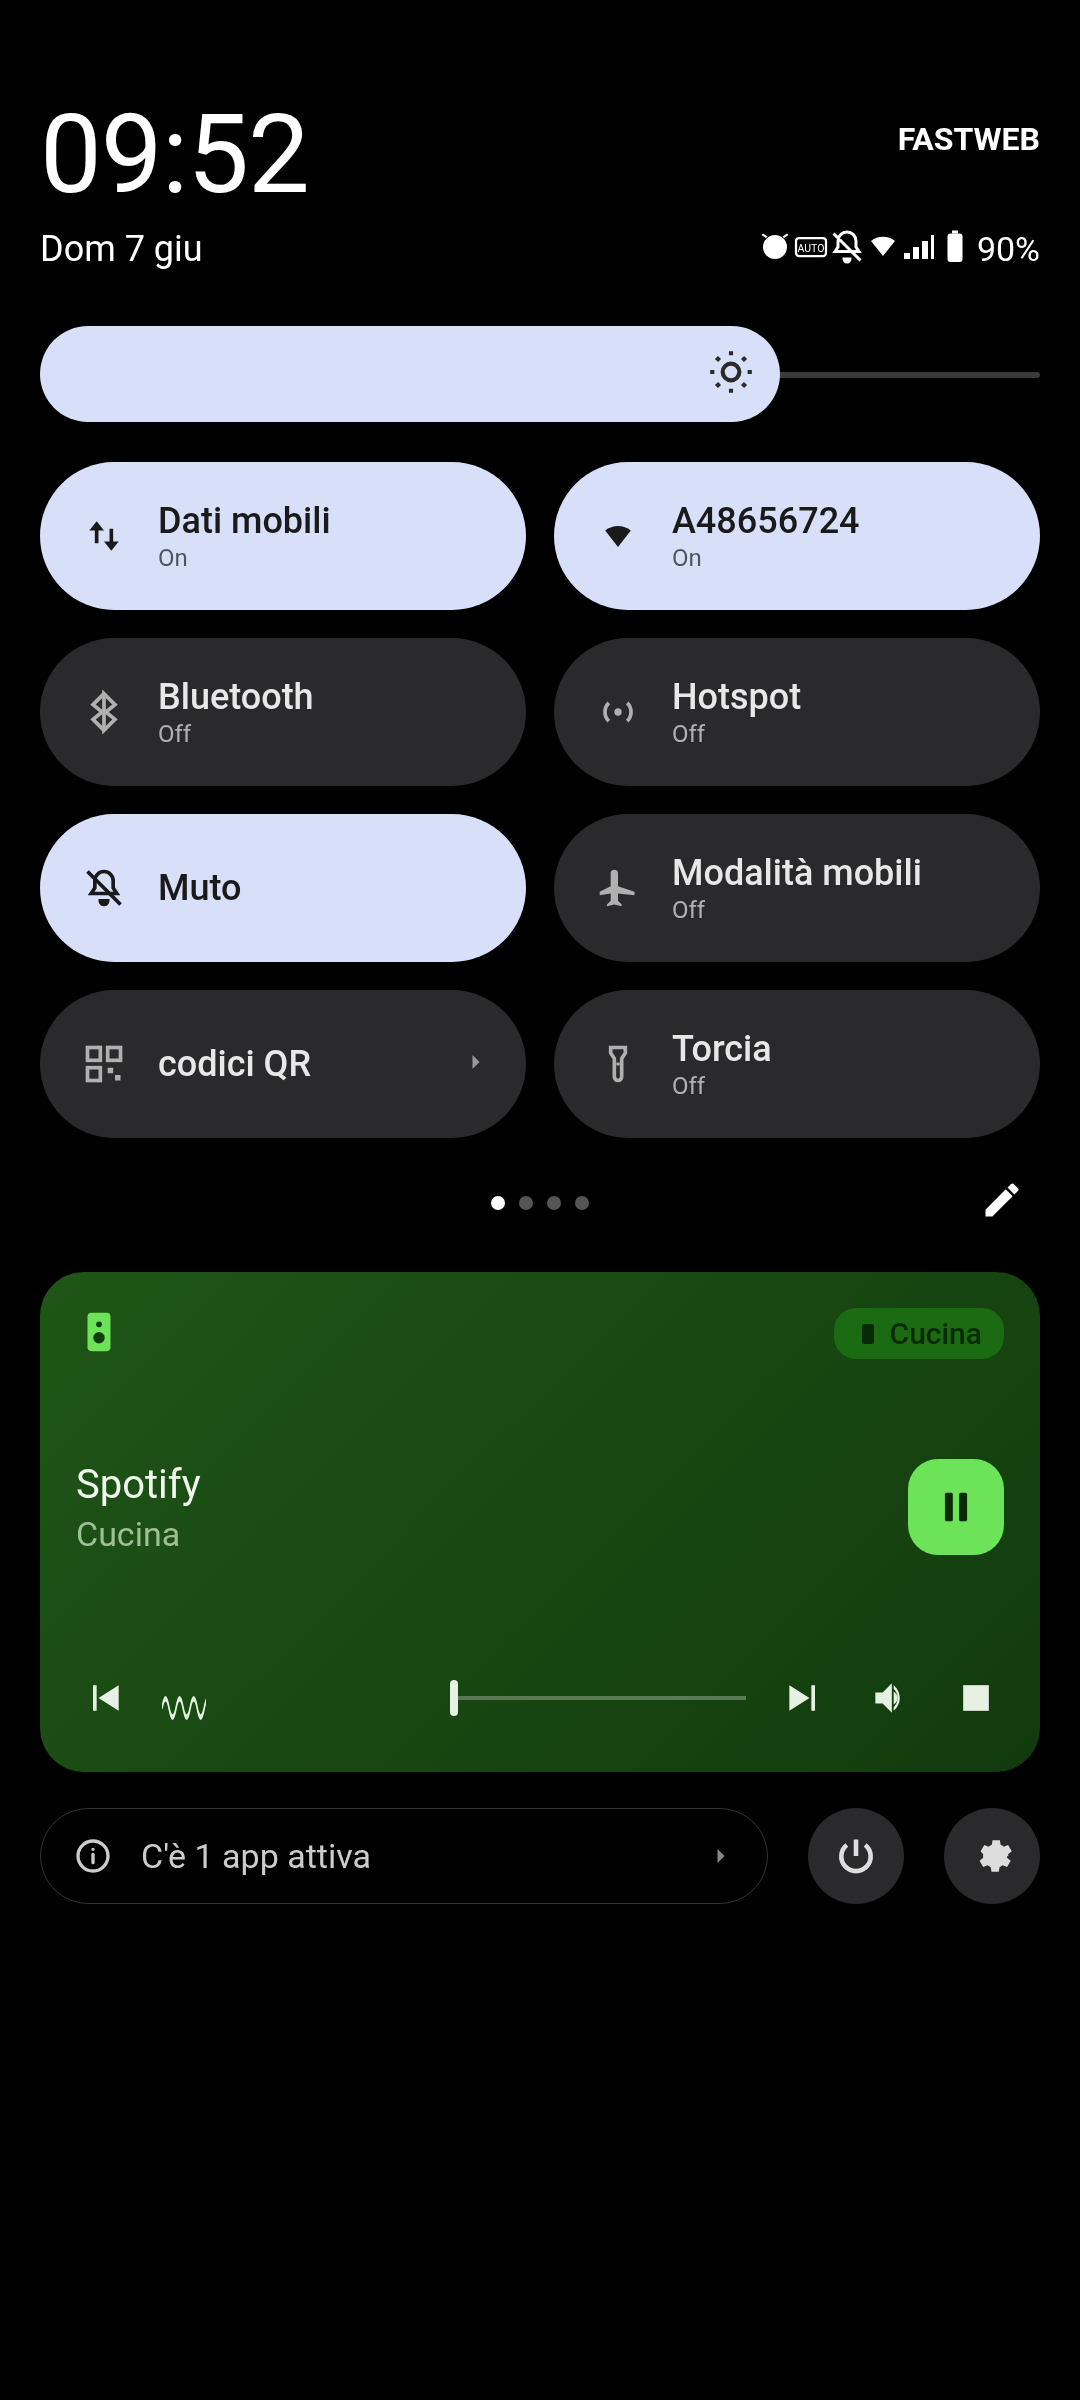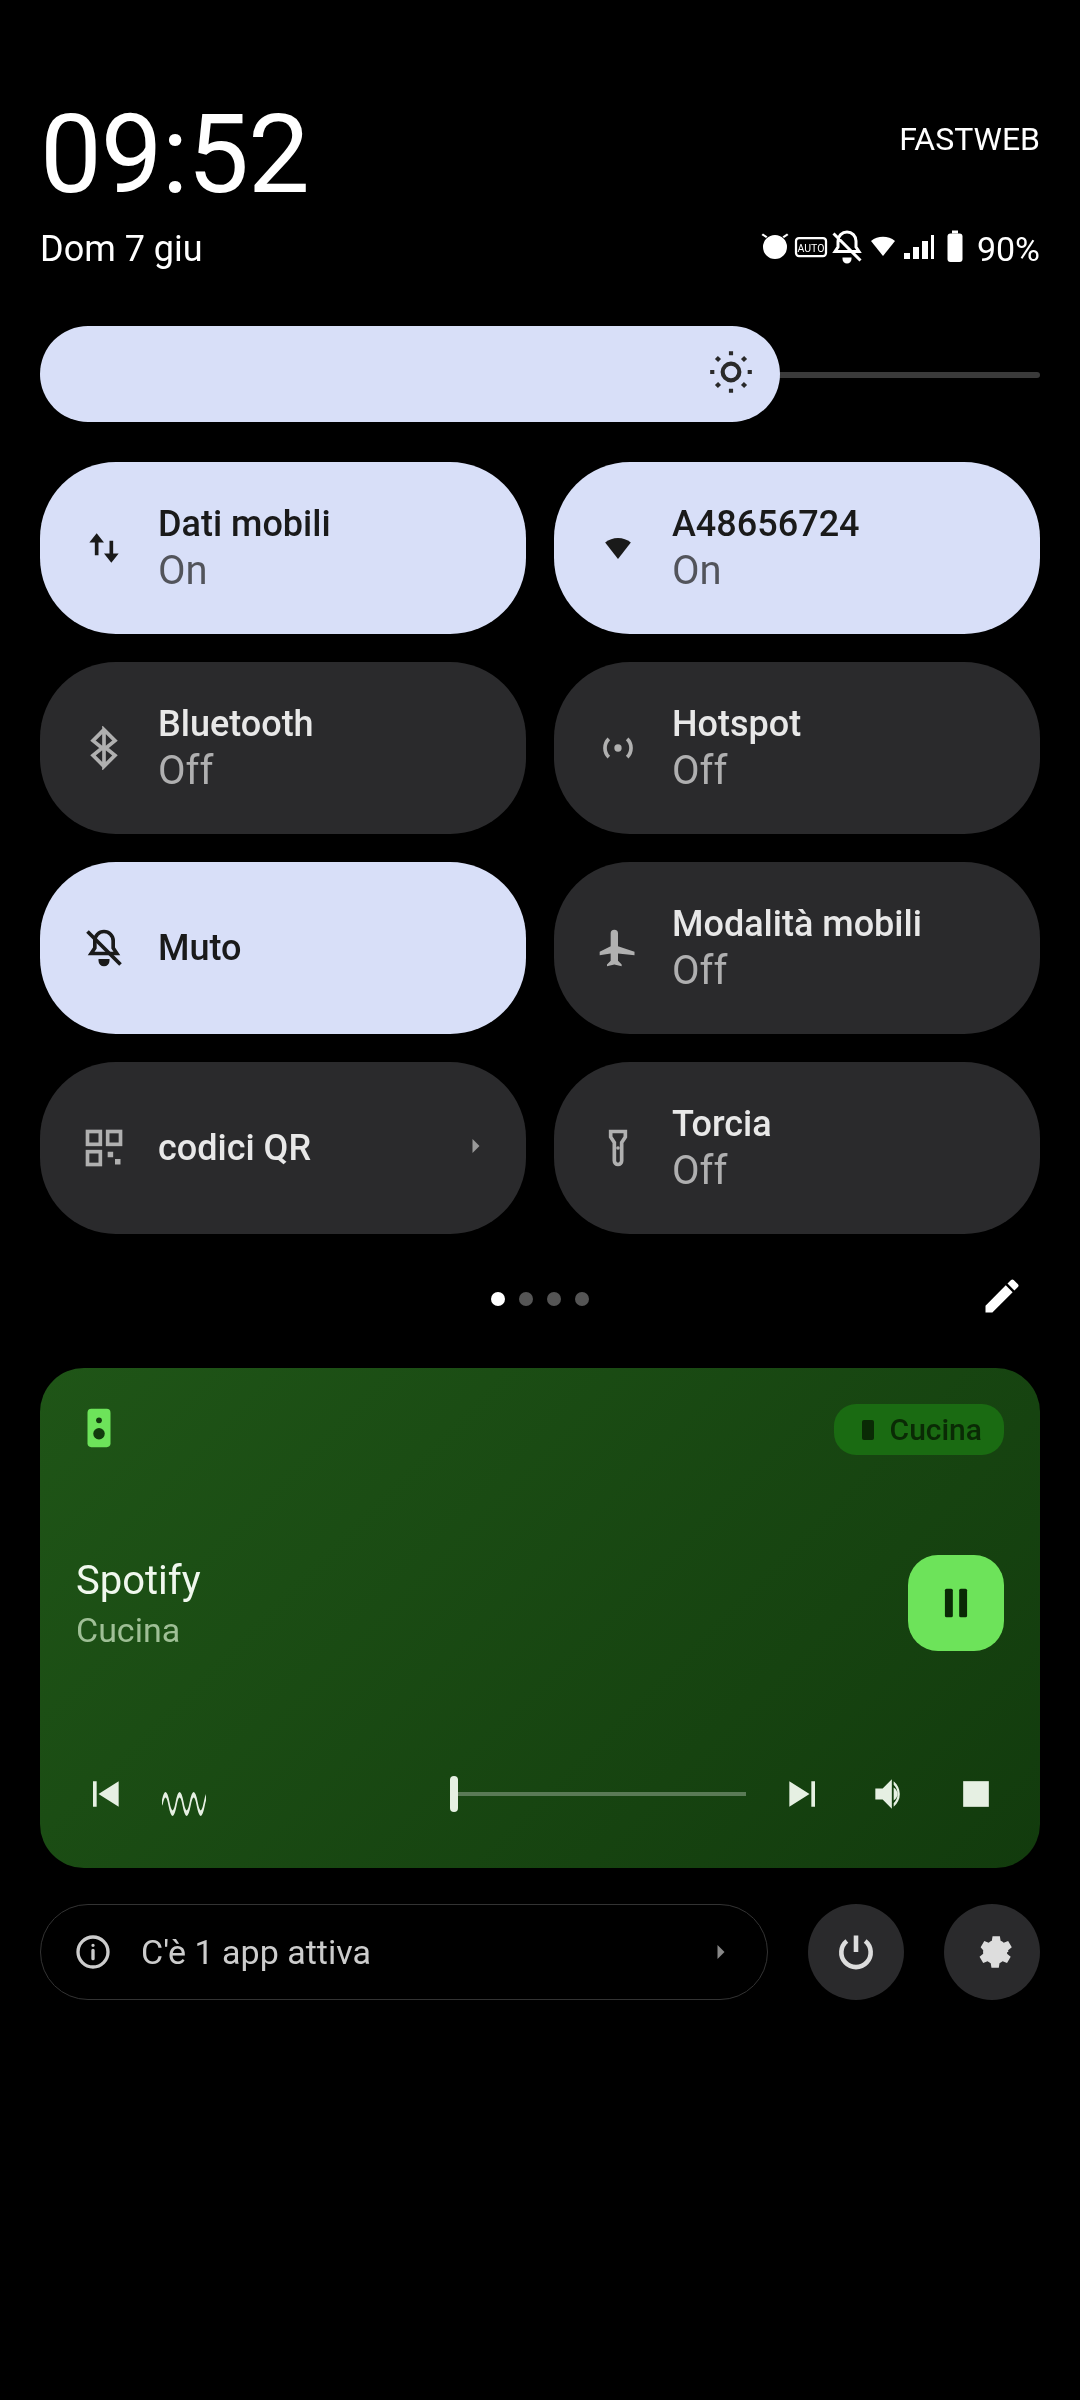--- a/index.html
+++ b/index.html
@@ -7,21 +7,21 @@
     width: 1080px;
     height: 2400px;
     background: #000;
     font-family: -apple-system, 'Segoe UI', Roboto, sans-serif;
     color: #fff;
     overflow: hidden;
   }
   .container { padding: 40px; }
   .header { margin-top: 60px; display: flex; justify-content: space-between; align-items: flex-start; }
   .clock { font-size: 110px; font-weight: 400; letter-spacing: -1px; line-height: 1; }
-  .carrier { font-size: 32px; font-weight: 400; margin-top: 20px; }
+  .carrier { font-size: 32px; font-weight: 700; margin-top: 20px; }
   .date-row { display: flex; justify-content: space-between; align-items: center; margin-top: 18px; }
   .date { font-size: 36px; font-weight: 400; }
   .status-icons { display: flex; align-items: center; }
   .status-icons svg { width: 36px; height: 36px; fill: #fff; }
   .battery-text { font-size: 34px; font-weight: 400; margin-left: 4px; }
 
   .brightness-row { display: flex; align-items: center; margin-top: 56px; gap: 10px; }
   .brightness-slider {
     position: relative;
     width: 100%;
@@ -44,36 +44,36 @@
     border-radius: 48px;
     display: flex;
     align-items: center;
     justify-content: flex-end;
     padding-right: 24px;
   }
   .brightness-icon svg { width: 50px; height: 50px; fill: #2a2a2a; stroke: #2a2a2a; }
 
   .tiles { display: grid; grid-template-columns: 1fr 1fr; gap: 28px; margin-top: 40px; }
   .tile {
-    height: 172px;
+    height: 148px;
     border-radius: 76px;
     display: flex;
     align-items: center;
     padding: 0 36px;
     gap: 26px;
   }
   .tile.on { background: #D8DFF8; color: #1a1a1a; }
   .tile.off { background: #2a2a2c; color: #e8e8e8; }
   .tile-icon { width: 56px; height: 56px; flex-shrink: 0; display: flex; align-items: center; justify-content: center; }
   .tile-icon svg { width: 44px; height: 44px; }
   .tile.on .tile-icon svg { fill: #1a1a1a; }
   .tile.off .tile-icon svg { fill: #b0b0b0; }
   .tile-text { display: flex; flex-direction: column; gap: 2px; flex: 1; min-width: 0; }
   .tile-title { font-size: 36px; font-weight: 500; white-space: nowrap; overflow: hidden; }
-  .tile-sub { font-size: 40px; opacity: 0.7; }
+  .tile-sub { font-size: 24px; opacity: 0.7; }
   .tile .chev { margin-left: auto; }
   .tile .chev svg { width: 28px; height: 28px; fill: #999; }
 
   .pager-row { display: flex; align-items: center; justify-content: center; margin-top: 40px; position: relative; height: 50px; }
   .dots { display: flex; gap: 14px; }
   .dot { width: 14px; height: 14px; border-radius: 50%; background: #555; }
   .dot.active { background: #fff; }
   .edit-btn { position: absolute; right: 16px; top: 0; }
   .edit-btn svg { width: 44px; height: 44px; fill: #fff; }
 

